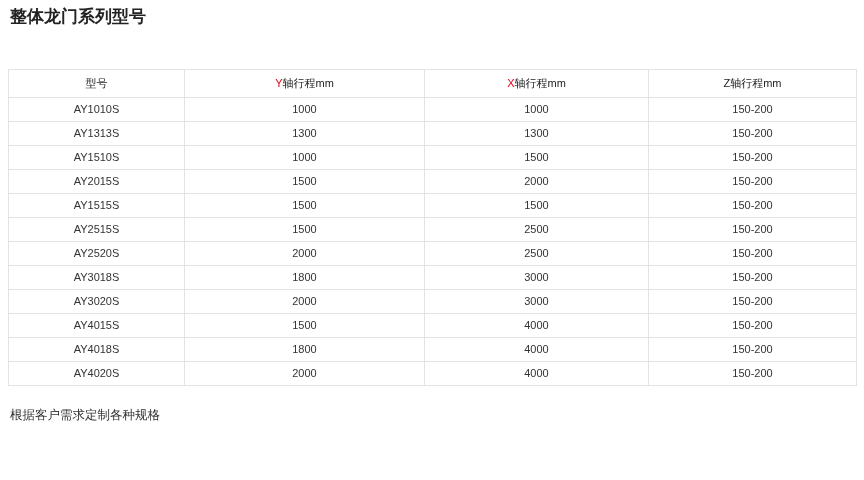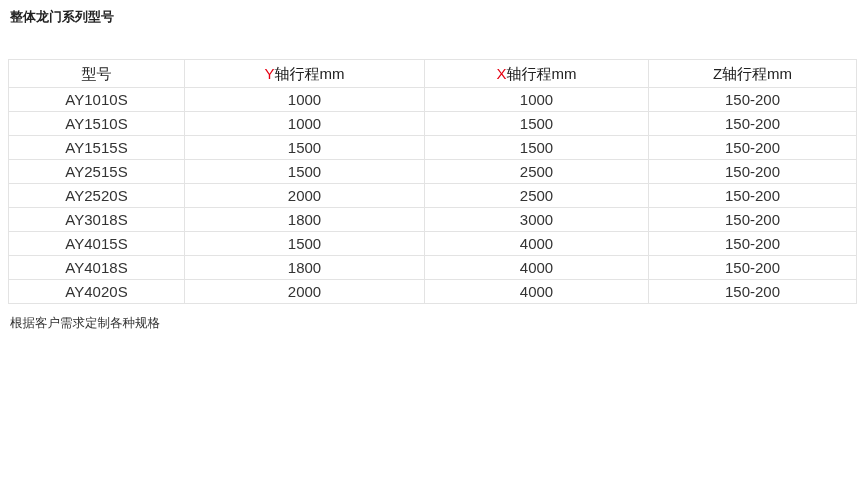--- a/index.html
+++ b/index.html
@@ -15,32 +15,32 @@
     overflow: hidden;
   }
   .page {
     position: relative;
     width: 864px;
     height: 480px;
     box-sizing: border-box;
     padding: 0 8px;
   }
   .doc-title {
-    font-size: 13px;
+    font-size: 17px;
     font-weight: bold;
     color: #222222;
     margin: 8px 0 0 2px;
     line-height: 18px;
   }
   .spec-table {
     border-collapse: collapse;
     table-layout: fixed;
     width: 848px;
-    margin-top: 33px;
-    font-size: 15px;
+    margin-top: 43px;
+    font-size: 11px;
   }
   .spec-table col.c0 { width: 176px; }
   .spec-table col.c1 { width: 240px; }
   .spec-table col.c2 { width: 224px; }
   .spec-table col.c3 { width: 208px; }
   .spec-table th,
   .spec-table td {
     border: 1px solid #e3e3e3;
     text-align: center;
     vertical-align: middle;
@@ -55,21 +55,21 @@
     line-height: 27px;
     color: #222222;
   }
   .hl {
     color: #e60012;
     font-weight: normal;
   }
   .footnote {
     font-size: 12.5px;
     color: #333333;
-    margin: 10px 0 0 2px;
+    margin: 20px 0 0 2px;
     line-height: 18px;
   }
 </style>
 </head>
 <body>
 
 <div class="page">
 
   <div class="doc-title">整体龙门系列型号</div>
 
@@ -89,23 +89,35 @@
         </tr>
     </thead>
     <tbody>
         <tr>
           <td>AY1010S</td>
           <td>1000</td>
           <td>1000</td>
           <td>150-200</td>
         </tr>
         <tr>
+          <td>AY1313S</td>
+          <td>1300</td>
+          <td>1300</td>
+          <td>150-200</td>
+        </tr>
+        <tr>
           <td>AY1510S</td>
           <td>1000</td>
           <td>1500</td>
+          <td>150-200</td>
+        </tr>
+        <tr>
+          <td>AY2015S</td>
+          <td>1500</td>
+          <td>2000</td>
           <td>150-200</td>
         </tr>
         <tr>
           <td>AY1515S</td>
           <td>1500</td>
           <td>1500</td>
           <td>150-200</td>
         </tr>
         <tr>
           <td>AY2515S</td>
@@ -115,20 +127,26 @@
         </tr>
         <tr>
           <td>AY2520S</td>
           <td>2000</td>
           <td>2500</td>
           <td>150-200</td>
         </tr>
         <tr>
           <td>AY3018S</td>
           <td>1800</td>
+          <td>3000</td>
+          <td>150-200</td>
+        </tr>
+        <tr>
+          <td>AY3020S</td>
+          <td>2000</td>
           <td>3000</td>
           <td>150-200</td>
         </tr>
         <tr>
           <td>AY4015S</td>
           <td>1500</td>
           <td>4000</td>
           <td>150-200</td>
         </tr>
         <tr>

